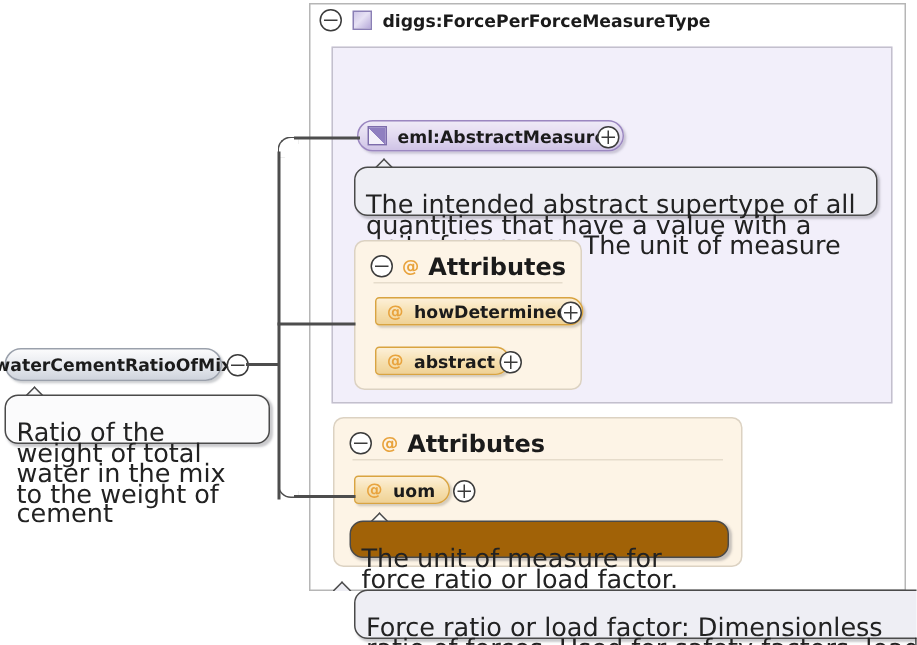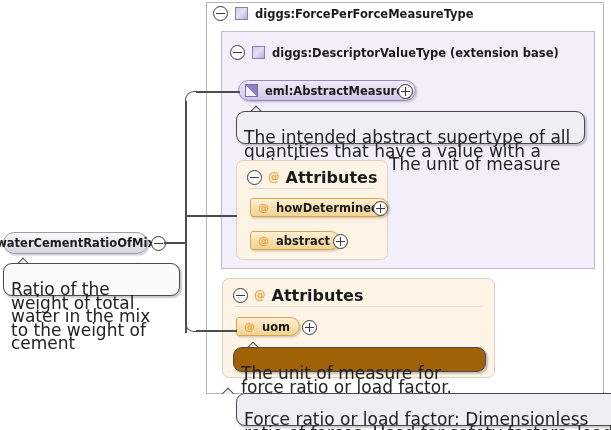--- a/index.html
+++ b/index.html
@@ -212,25 +212,20 @@
   <div class="outer-box" style="left:206px;top:2px;width:398px;height:392px;"></div>
 
   <div class="box-header" style="left:213px;top:6px;">
     <span class="toggle"></span>
     <span class="type-icon"></span>
     <span class="hdr-label">diggs:ForcePerForceMeasureType</span>
   </div>
 
   <div class="type-box" style="left:221px;top:31px;width:374px;height:238px;"></div>
 
-  <div class="box-header" style="left:230px;top:45px;">
-    <span class="toggle"></span>
-    <span class="type-icon"></span>
-    <span class="hdr-label">diggs:DescriptorValueType (extension base)</span>
-  </div>
 
   <div class="elem-pill" style="left:238px;top:80px;">
     <span class="abs-icon"></span>
     <span class="elem-label">eml:AbstractMeasure</span>
   </div>
   <span class="toggle plus" style="position:absolute;left:398px;top:84px;"></span>
 
   <div class="notch" style="left:250px;top:104px;"></div>
   <div class="doc" style="left:236px;top:111px;width:349px;height:33px;">The intended abstract supertype of all quantities that have a value with a unit of measure. The unit of measure is in...</div>
 

